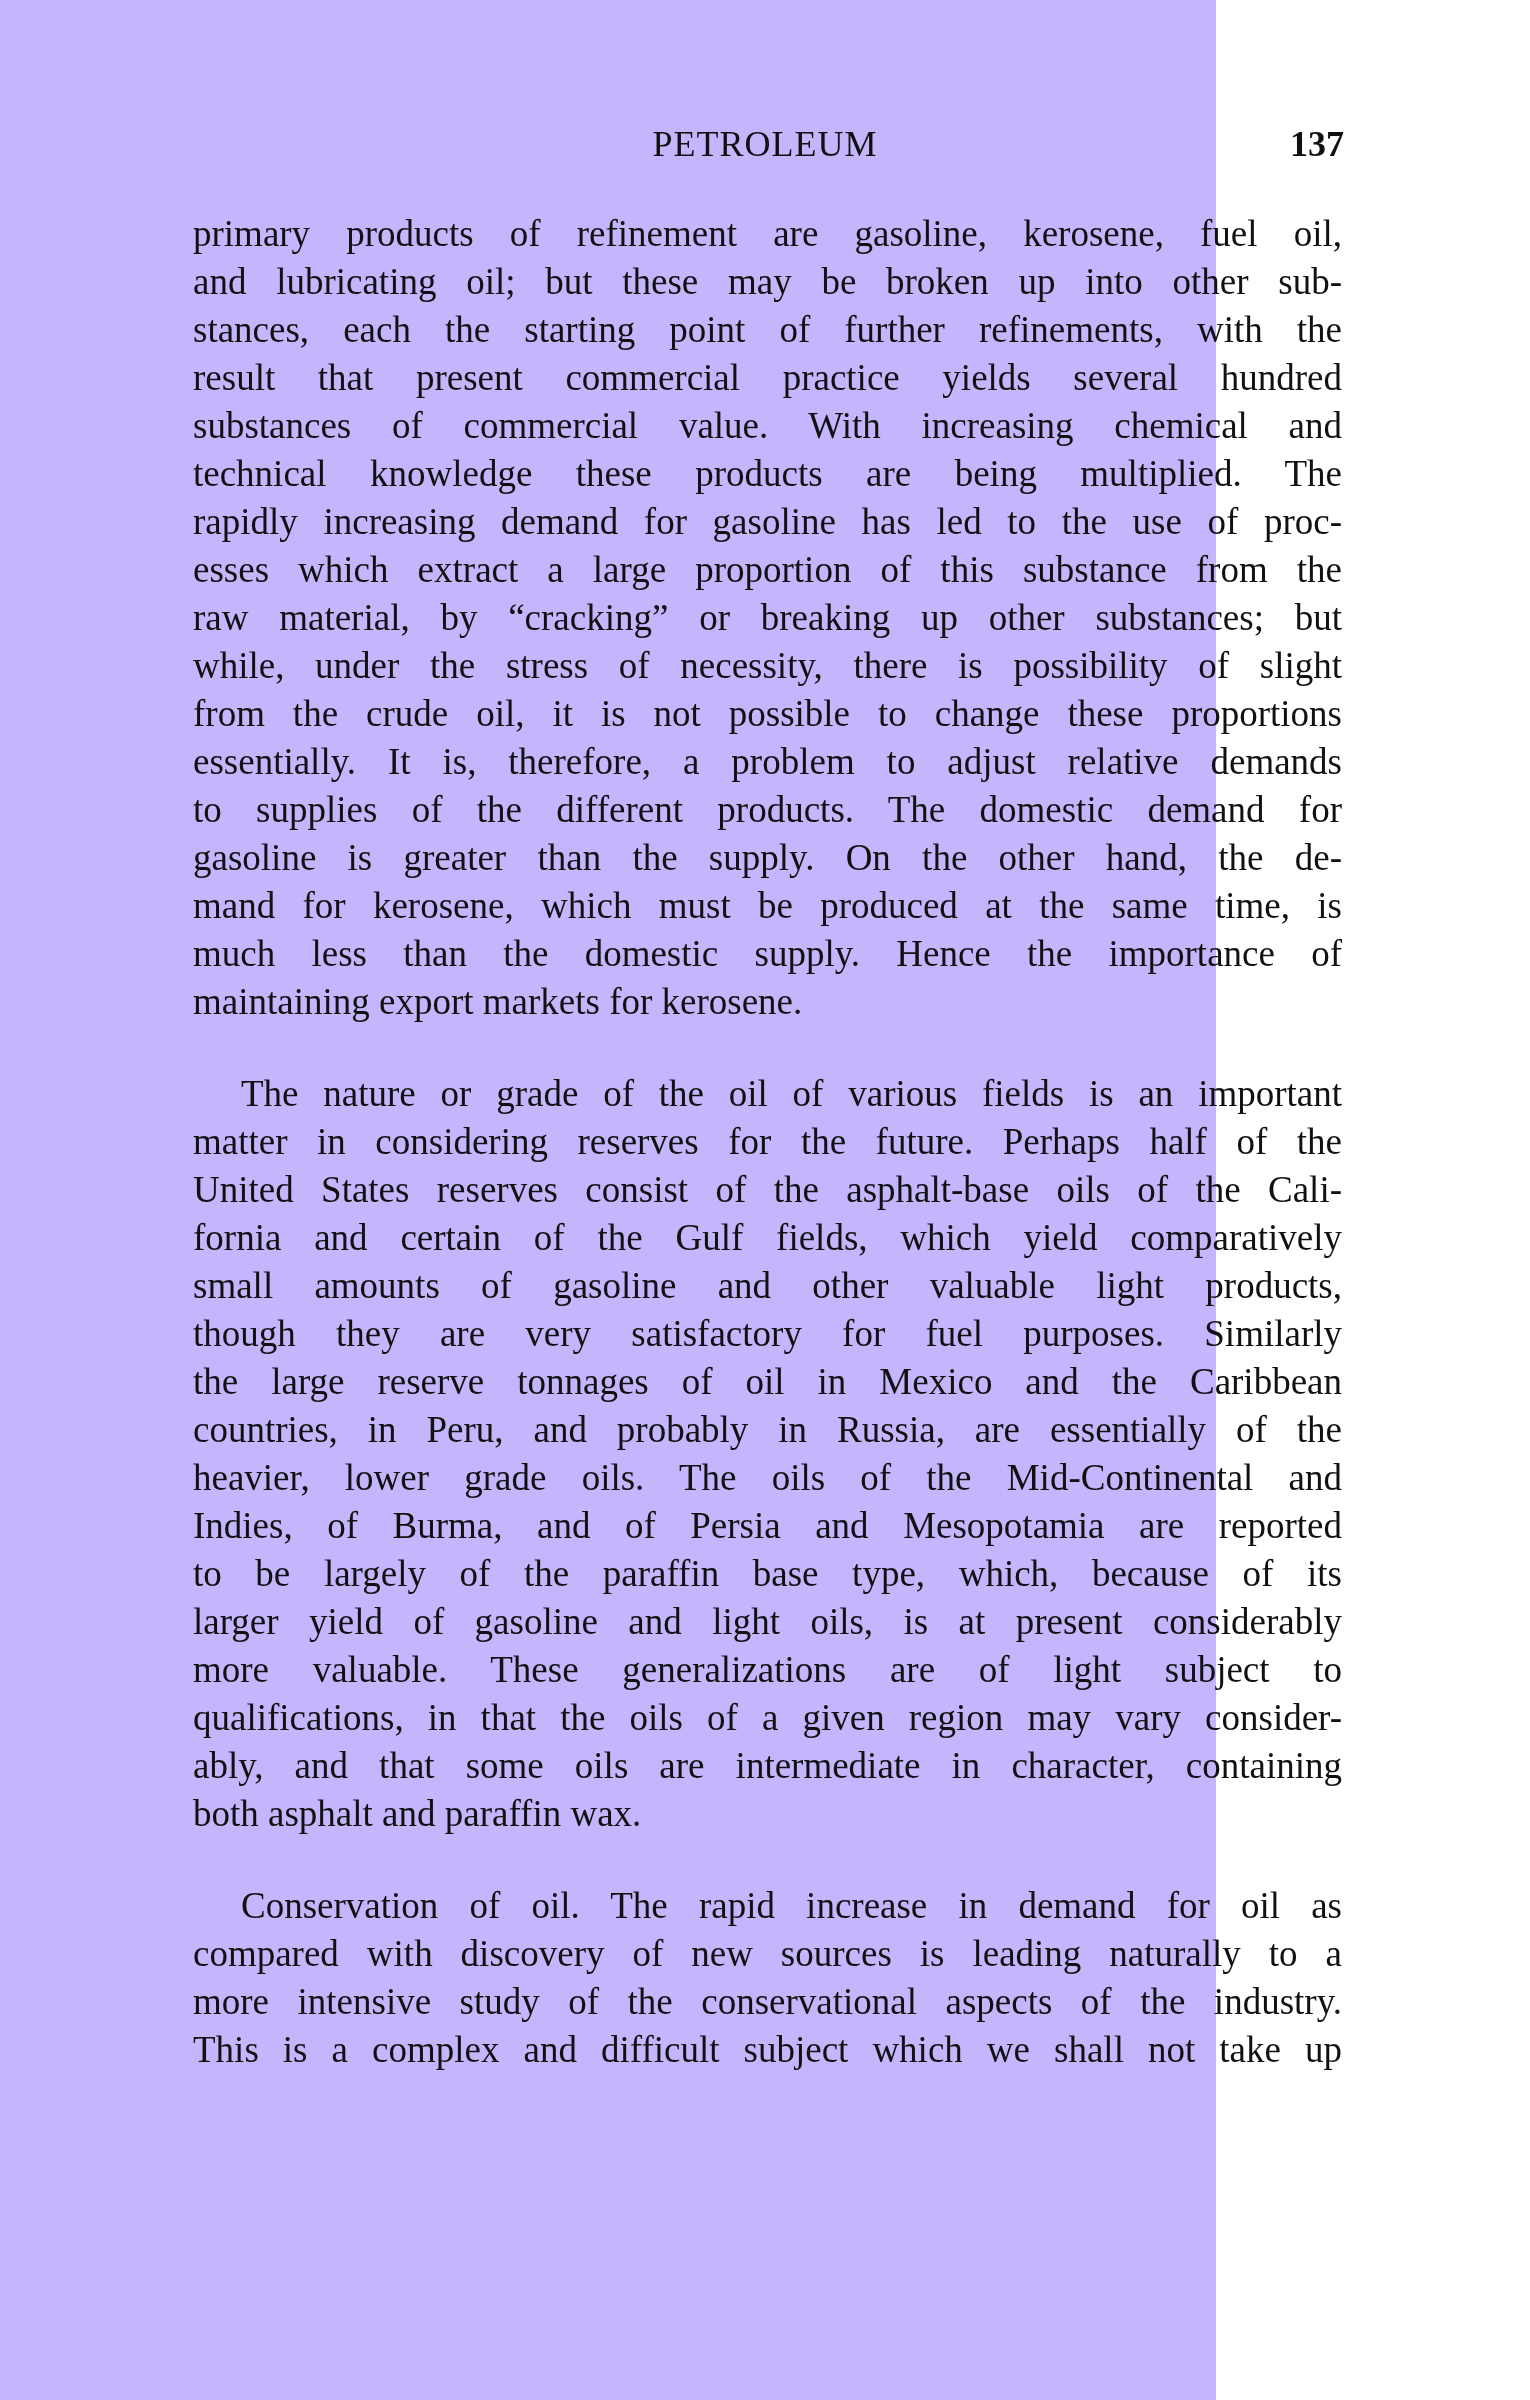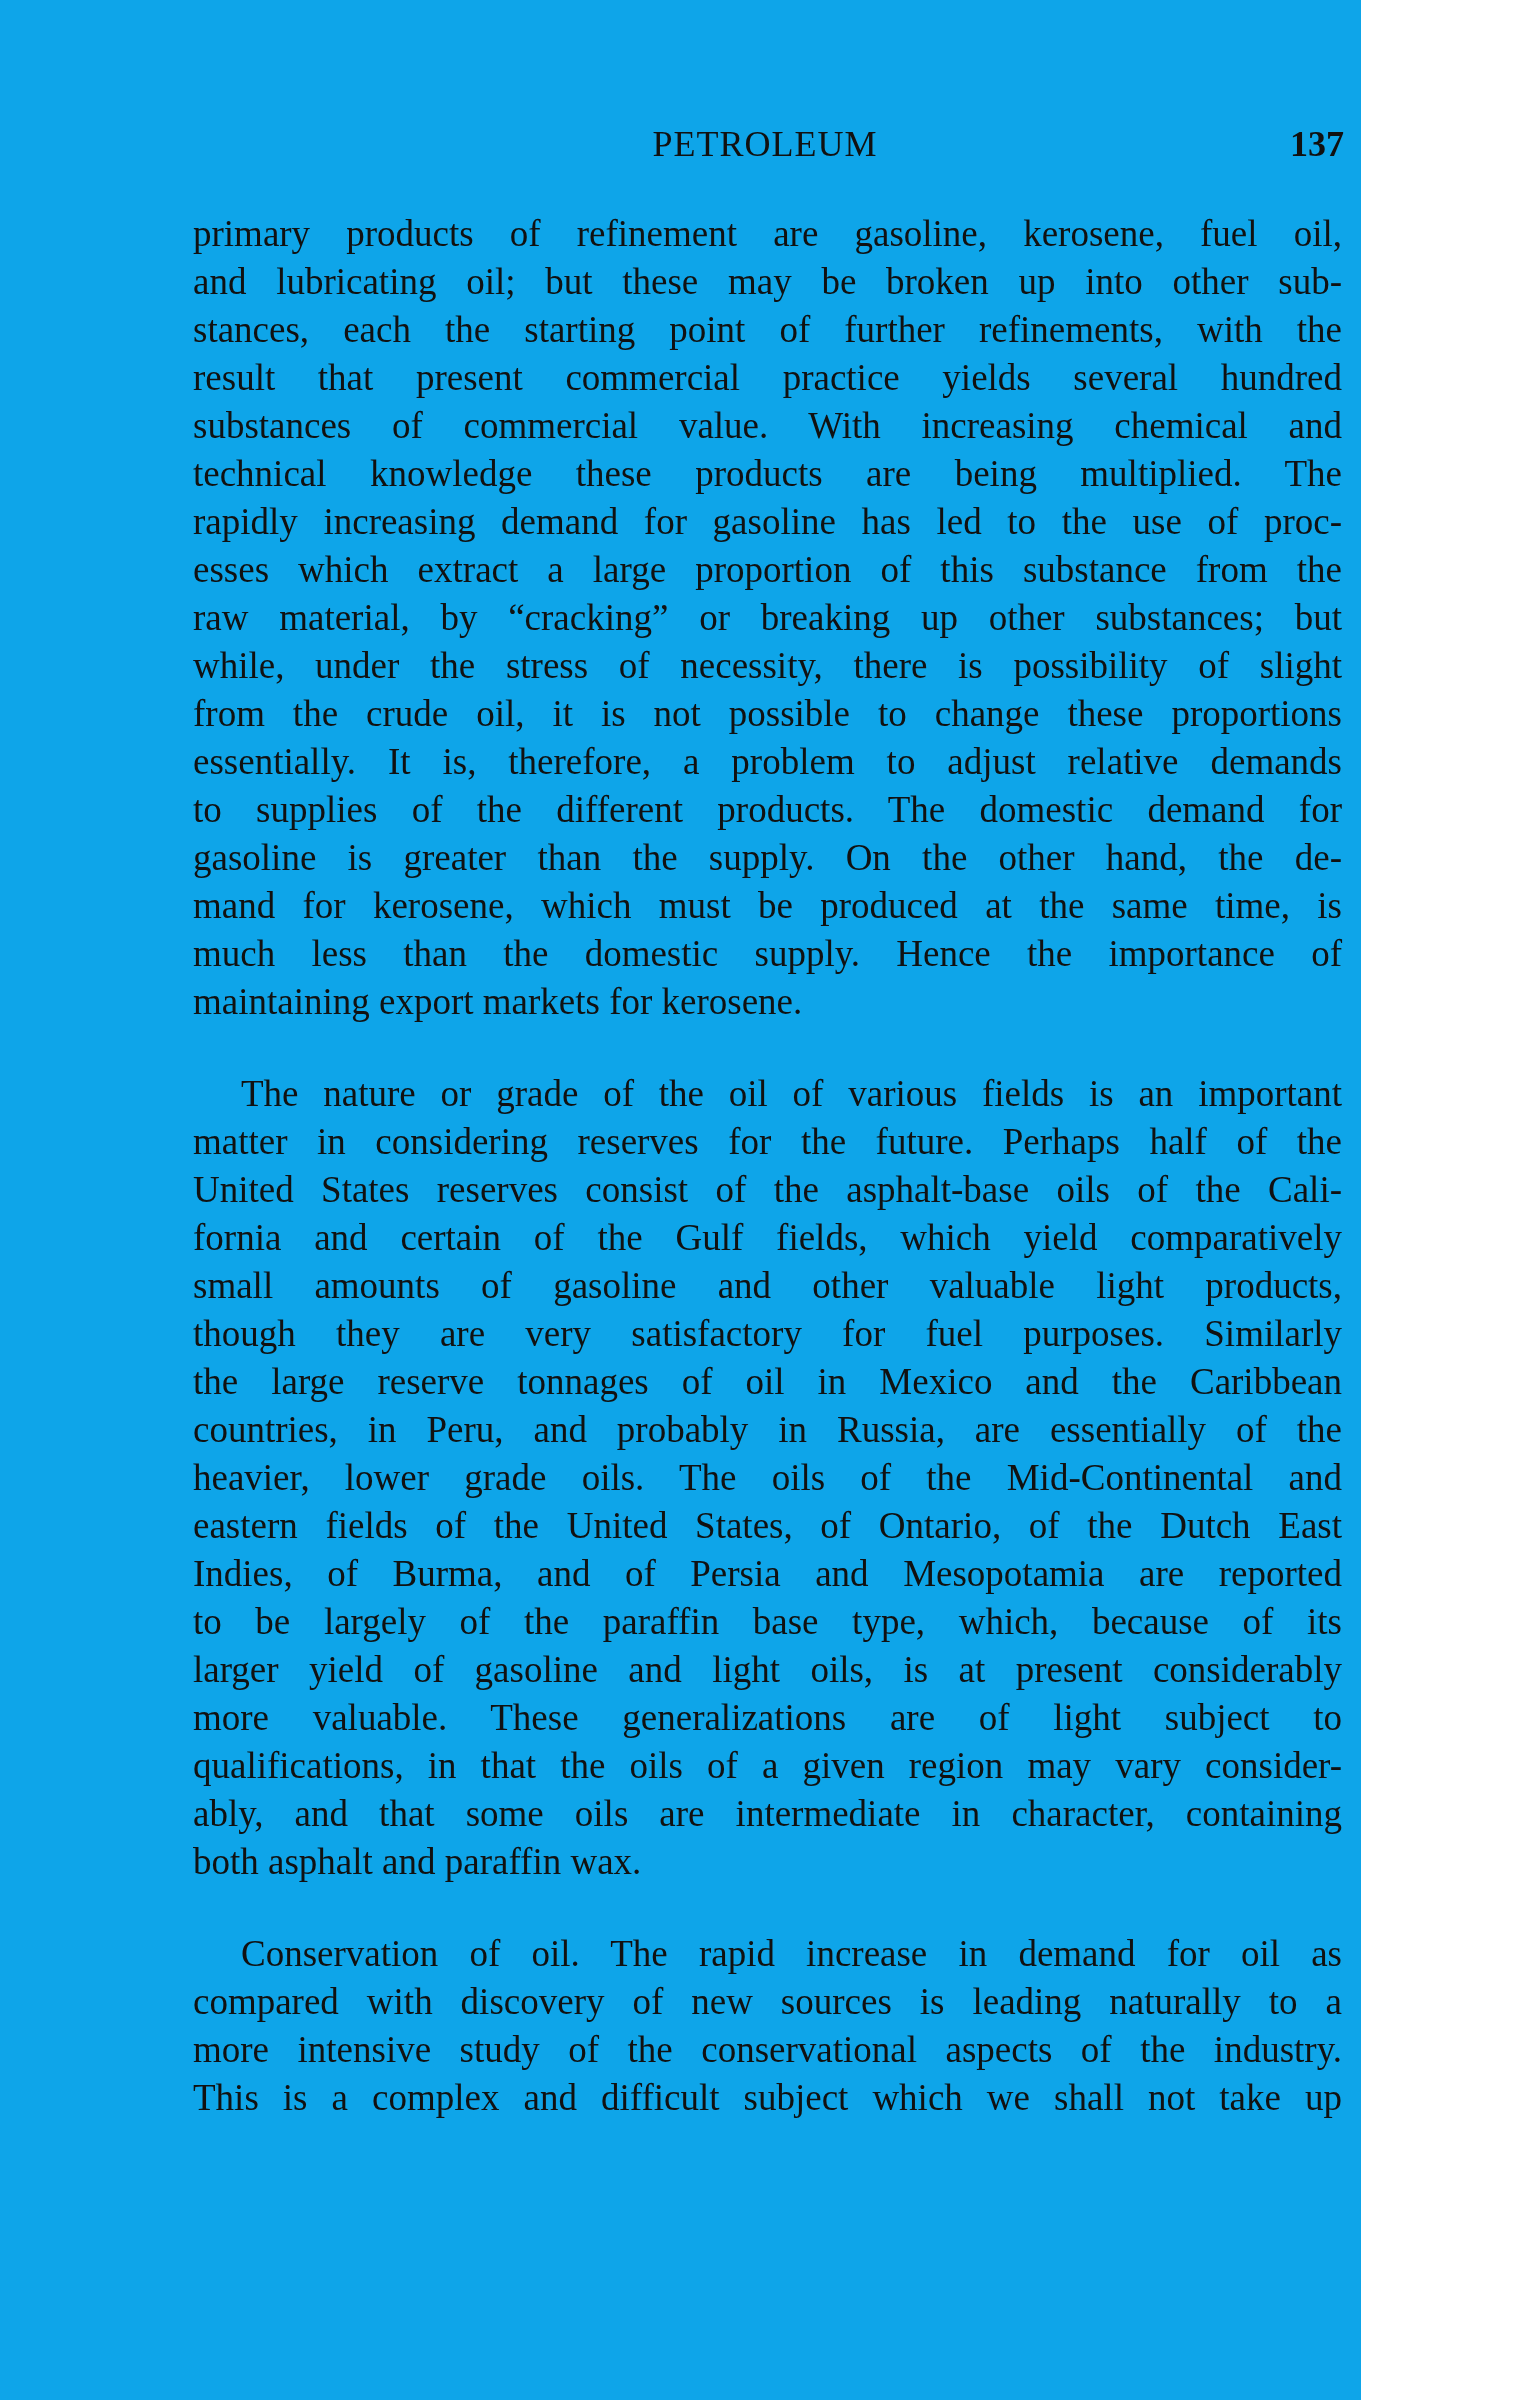--- a/index.html
+++ b/index.html
@@ -12,23 +12,23 @@
       height: 2400px;
       position: relative;
       overflow: hidden;
       font-family: "Liberation Serif", "DejaVu Serif", serif;
       color: #111111;
     }
     .page {
       position: absolute;
       left: 0;
       top: 0;
-      width: 1361px;
+      width: 1216px;
       height: 2400px;
-      background: #0ea5e9;
+      background: #c4b5fd;
     }
     .running-head {
       position: absolute;
       top: 120px;
       left: 0;
       width: 1530px;
       height: 48px;
     }
     .running-title {
       position: absolute;
@@ -174,23 +174,20 @@
         <div class="line">
           <span class="inner">the large reserve tonnages of oil in Mexico and the Caribbean</span>
         </div>
         <div class="line">
           <span class="inner">countries, in Peru, and probably in Russia, are essentially of the</span>
         </div>
         <div class="line">
           <span class="inner">heavier, lower grade oils.  The oils of the Mid-Continental and</span>
         </div>
         <div class="line">
-          <span class="inner">eastern fields of the United States, of Ontario, of the Dutch East</span>
-        </div>
-        <div class="line">
           <span class="inner">Indies, of Burma, and of Persia and Mesopotamia are reported</span>
         </div>
         <div class="line">
           <span class="inner">to be largely of the paraffin base type, which, because of its</span>
         </div>
         <div class="line">
           <span class="inner">larger yield of gasoline and light oils, is at present considerably</span>
         </div>
         <div class="line">
           <span class="inner">more valuable.  These generalizations are of light subject to</span>

